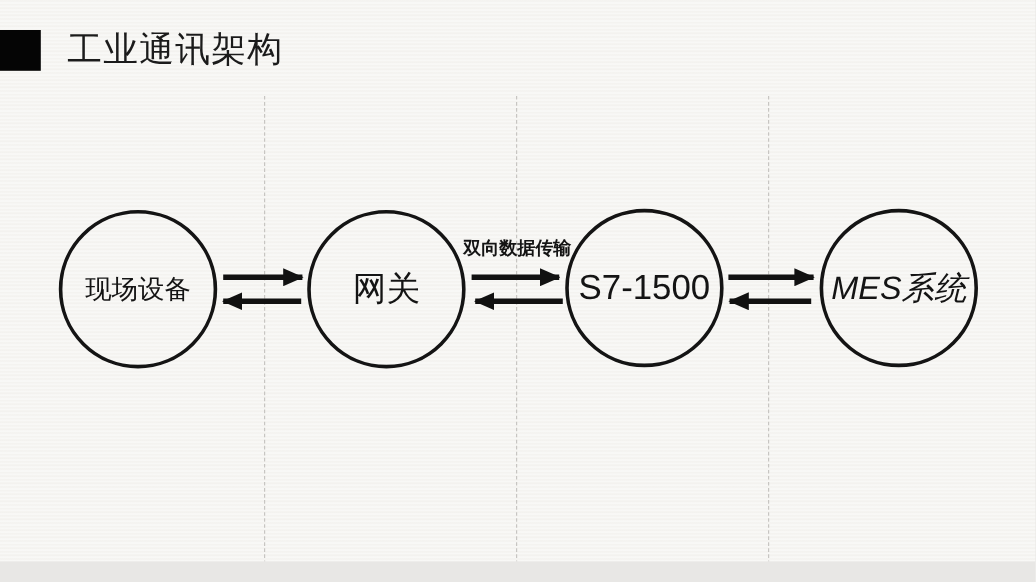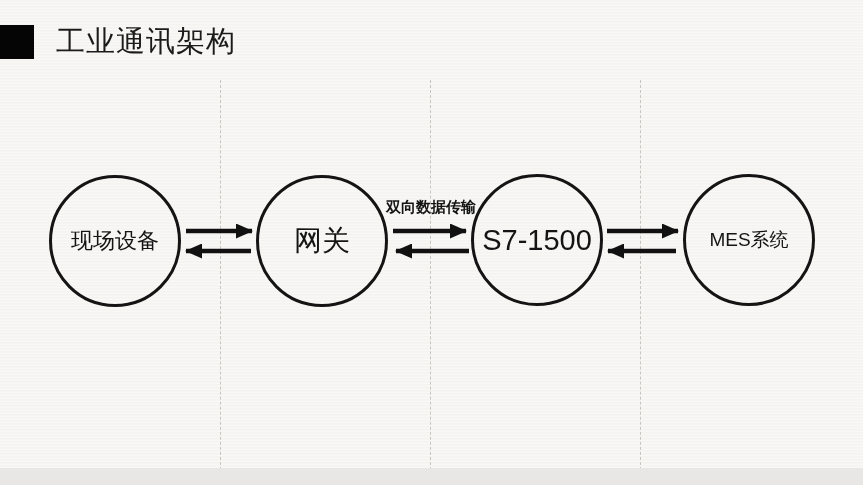--- a/index.html
+++ b/index.html
@@ -84,21 +84,21 @@
   .node.n3 { left: 471px; top: 174px; }
   .node.n4 { left: 683px; top: 174px; }
   .node-label {
     font-size: 22px;
     font-weight: 500;
     line-height: 1.2;
     white-space: nowrap;
   }
   .node.n2 .node-label { font-size: 28px; }
   .node.n3 .node-label { font-size: 29px; line-height: 1.18; }
-  .node.n4 .node-label { font-size: 19px; }
+  .node.n4 .node-label { font-size: 27px; font-style: italic; }
   .node-label .line { display: block; }
 
   
   .edge-label {
     position: absolute;
     left: 386px;
     top: 198px;
     font-size: 15px;
     font-weight: 700;
     color: #141414;

